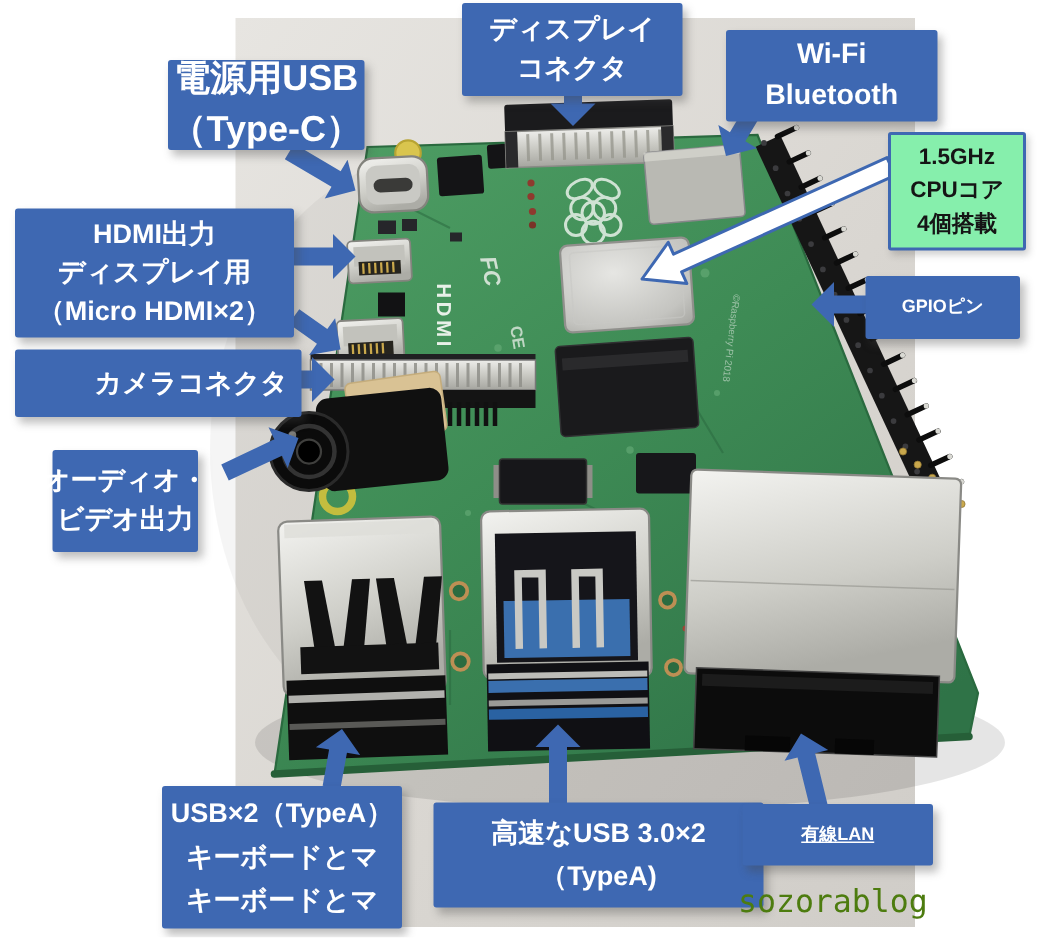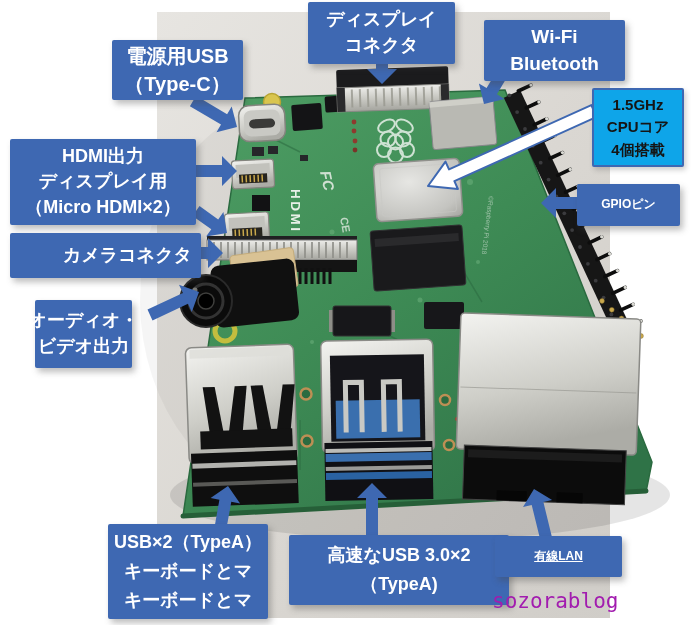--- a/index.html
+++ b/index.html
@@ -14,25 +14,25 @@
   }
   #board-svg{position:absolute;left:0;top:0;}
   .label{
     position:absolute;display:flex;flex-direction:column;align-items:center;justify-content:center;
     background:var(--label-blue);color:#fff;font-weight:700;text-align:center;
     border-radius:2px;box-shadow:3px 4px 6px rgba(70,70,70,.35);
     line-height:1.42;z-index:3;
   }
   .label span{display:block;white-space:nowrap;}
   .label.callout-white{
-    background:#0ea5e9;color:#151515;border:2px solid var(--label-blue);
+    background:#86efac;color:#151515;border:2px solid var(--label-blue);
     box-shadow:2px 3px 5px rgba(70,70,70,.25);font-weight:700;justify-content:center;
   }
   #watermark{
-    position:absolute;z-index:3;color:#a21caf;
+    position:absolute;z-index:3;color:#4d7c0f;
     font-family:"DejaVu Sans Mono","Liberation Mono",monospace;
     font-size:21px;letter-spacing:0px;
   }
 </style>
 </head>
 <body>
 
 <div id="stage">
 
 <svg id="board-svg" width="693" height="625" viewBox="0 0 693 625">
@@ -295,21 +295,21 @@
         <polygon points="192.5,215.9 211.3,229.2 206.1,236.6 227,233 223.4,212.1 218.2,219.4 199.5,206.1" fill="#3E68B2"></polygon>
         <polygon points="152,259 208,259 208,268 223,253 208,238 208,247 152,247" fill="#3E68B2"></polygon>
         <polygon points="152.5,320.4 188,303.8 191.8,312 199,292 179,284.8 182.9,292.9 147.5,309.6" fill="#3E68B2"></polygon>
         <polygon points="226.9,526.1 231.3,501.8 240.1,503.4 228,486 210.6,498.1 219.4,499.7 215.1,523.9" fill="#3E68B2"></polygon>
         <polygon points="378,537 378,498 387,498 372,483 357,498 366,498 366,537" fill="#3E68B2"></polygon>
         <polygon points="551.8,536.6 543.4,502.1 552.1,500 534,489 523,507.1 531.7,505 540.2,539.4" fill="#3E68B2"></polygon>
         <polygon points="591.3,105.1 449,169.4 445.5,161.6 428,186 457.9,189 454.4,181.2 596.7,116.9" fill="#FFFFFF" stroke="#3E68B2" stroke-width="2" stroke-linejoin="round"></polygon>
       </g>
 </svg>
 
-<div class="label" style="left:112px;top:40px;width:131px;height:60px;font-size:20px;">
+<div class="label" style="left:112px;top:40px;width:131px;height:60px;font-size:24px;">
   <span>電源用USB</span>
   <span>（Type-C）</span>
 </div>
 
 <div class="label" style="left:10px;top:139px;width:186px;height:86px;font-size:18px;">
   <span>HDMI出力</span>
   <span>ディスプレイ用</span>
   <span>（Micro HDMI×2）</span>
 </div>
 

